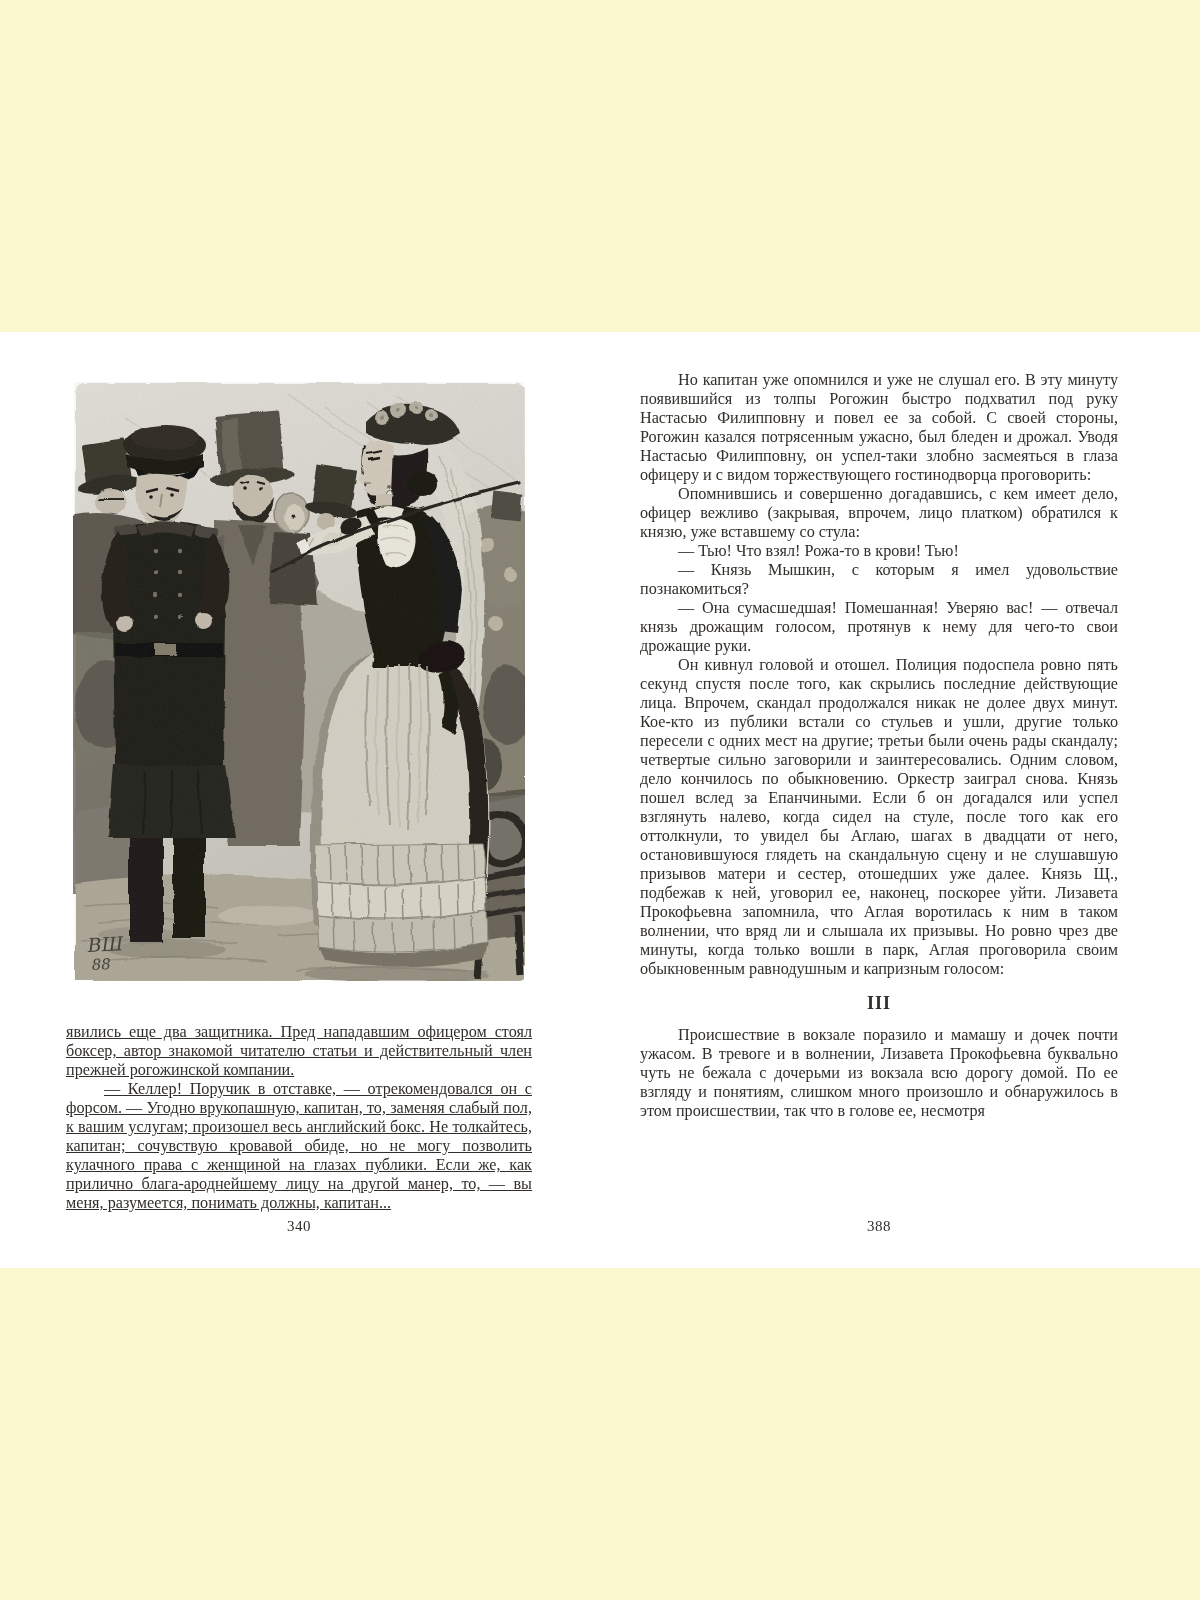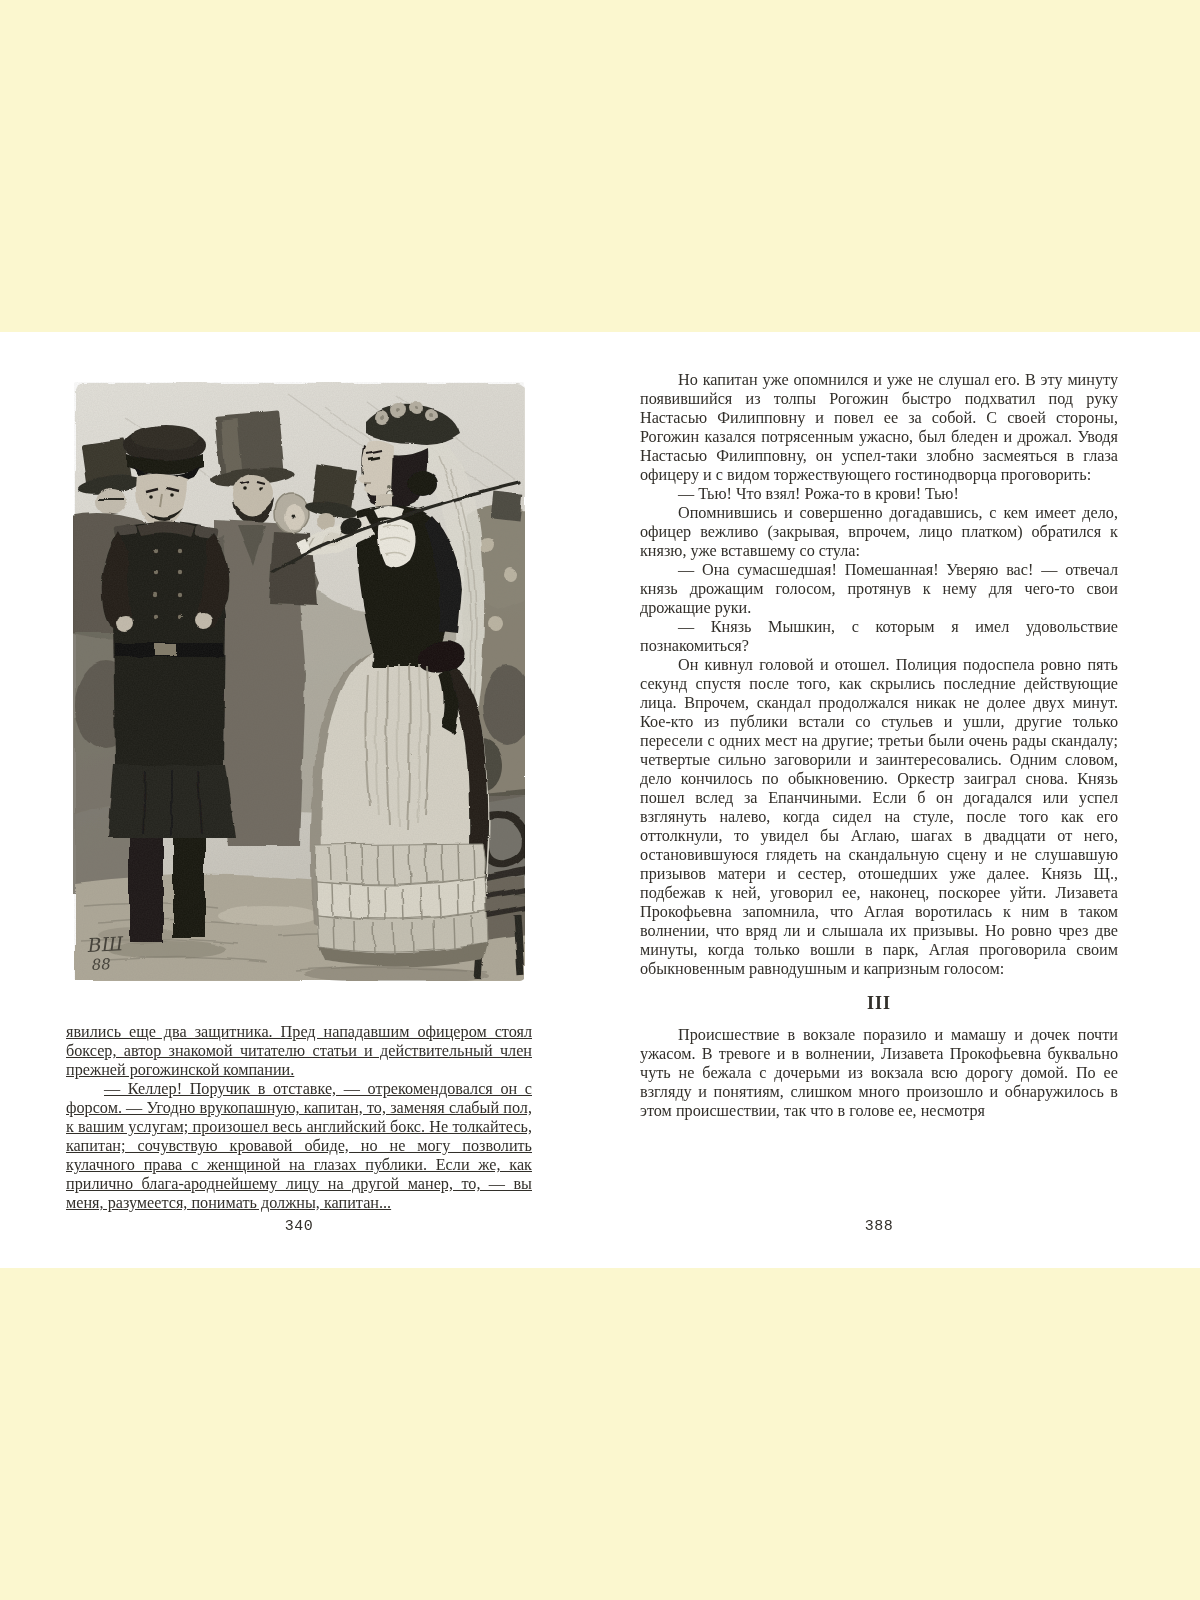--- a/index.html
+++ b/index.html
@@ -24,21 +24,21 @@
   }
   .col-left  { left: 66px;  top: 691px; width: 466px; text-decoration: underline; }
   .col-right { left: 640px; top: 39px;  width: 478px; }
   .text-col p { margin: 0; text-indent: 38px; }
   .text-col p.continuation { text-indent: 0; }
   .section-heading {
     margin: 15px 0 13px; font-size: 18px; font-weight: 700;
     text-align: center; text-indent: 0; letter-spacing: 1px;
   }
   .pagenum {
-    top: 886px; font-size: 15px; letter-spacing: 0.5px; text-align: center; font-family: Liberation Mono, monospace;
+    top: 886px; font-size: 15px; letter-spacing: 0.5px; text-align: center;
   }
   .pagenum-left  { left: 66px;  width: 466px; }
   .pagenum-right { left: 640px; width: 478px; }
 </style>
 </head>
 <body>
 
 <div class="paper abs">
 
   <figure class="illustration abs">
@@ -261,23 +261,23 @@
   </figure>
 
   <div class="text-col col-left abs">
     <p class="continuation">явились еще два защитника. Пред нападавшим офицером стоял боксер, автор знакомой читателю статьи и действительный член прежней рогожинской компании.</p>
     <p>— Келлер! Поручик в отставке, — отрекомендовался он с форсом. — Угодно врукопашную, капитан, то, заменяя слабый пол, к вашим услугам; произошел весь английский бокс. Не толкайтесь, капитан; сочувствую кровавой обиде, но не могу позволить кулачного права с женщиной на глазах публики. Если же, как прилично блага-ароднейшему лицу на другой манер, то, — вы меня, разумеется, понимать должны, капитан...</p>
   </div>
   <div class="pagenum pagenum-left abs">340</div>
 
   <div class="text-col col-right abs">
     <p>Но капитан уже опомнился и уже не слушал его. В эту минуту появившийся из толпы Рогожин быстро подхватил под руку Настасью Филипповну и повел ее за собой. С своей стороны, Рогожин казался потрясенным ужасно, был бледен и дрожал. Уводя Настасью Филипповну, он успел-таки злобно засмеяться в глаза офицеру и с видом торжествующего гостинодворца проговорить:</p>
+    <p>Опомнившись и совершенно догадавшись, с кем имеет дело, офицер вежливо (закрывая, впрочем, лицо платком) обратился к князю, уже вставшему со стула:</p>
     <p>— Тью! Что взял! Рожа-то в крови! Тью!</p>
-    <p>Опомнившись и совершенно догадавшись, с кем имеет дело, офицер вежливо (закрывая, впрочем, лицо платком) обратился к князю, уже вставшему со стула:</p>
+    <p>— Князь Мышкин, с которым я имел удовольствие познакомиться?</p>
     <p>— Она сумасшедшая! Помешанная! Уверяю вас! — отвечал князь дрожащим голосом, протянув к нему для чего-то свои дрожащие руки.</p>
-    <p>— Князь Мышкин, с которым я имел удовольствие познакомиться?</p>
     <p>Он кивнул головой и отошел. Полиция подоспела ровно пять секунд спустя после того, как скрылись последние действующие лица. Впрочем, скандал продолжался никак не долее двух минут. Кое-кто из публики встали со стульев и ушли, другие только пересели с одних мест на другие; третьи были очень рады скандалу; четвертые сильно заговорили и заинтересовались. Одним словом, дело кончилось по обыкновению. Оркестр заиграл снова. Князь пошел вслед за Епанчиными. Если б он догадался или успел взглянуть налево, когда сидел на стуле, после того как его оттолкнули, то увидел бы Аглаю, шагах в двадцати от него, остановившуюся глядеть на скандальную сцену и не слушавшую призывов матери и сестер, отошедших уже далее. Князь Щ., подбежав к ней, уговорил ее, наконец, поскорее уйти. Лизавета Прокофьевна запомнила, что Аглая воротилась к ним в таком волнении, что вряд ли и слышала их призывы. Но ровно чрез две минуты, когда только вошли в парк, Аглая проговорила своим обыкновенным равнодушным и капризным голосом:</p>
     <h2 class="section-heading">III</h2>
     <p>Происшествие в вокзале поразило и мамашу и дочек почти ужасом. В тревоге и в волнении, Лизавета Прокофьевна буквально чуть не бежала с дочерьми из вокзала всю дорогу домой. По ее взгляду и понятиям, слишком много произошло и обнаружилось в этом происшествии, так что в голове ее, несмотря</p>
   </div>
   <div class="pagenum pagenum-right abs">388</div>
 
 </div>
 
 </body></html>

